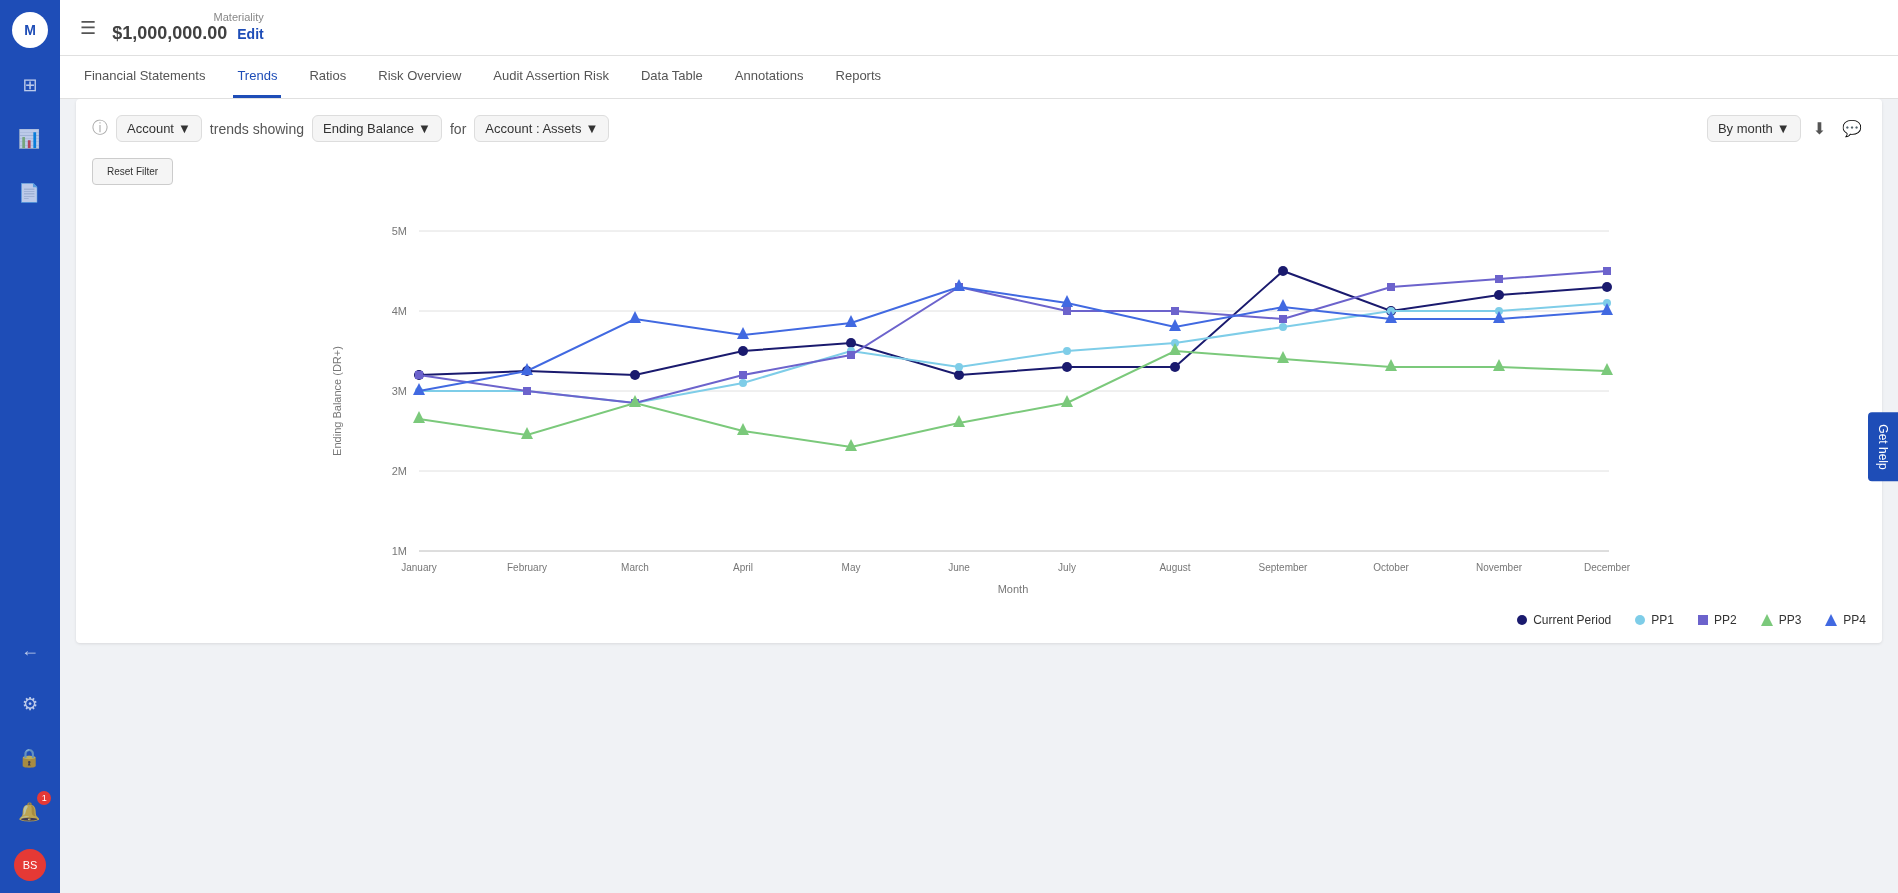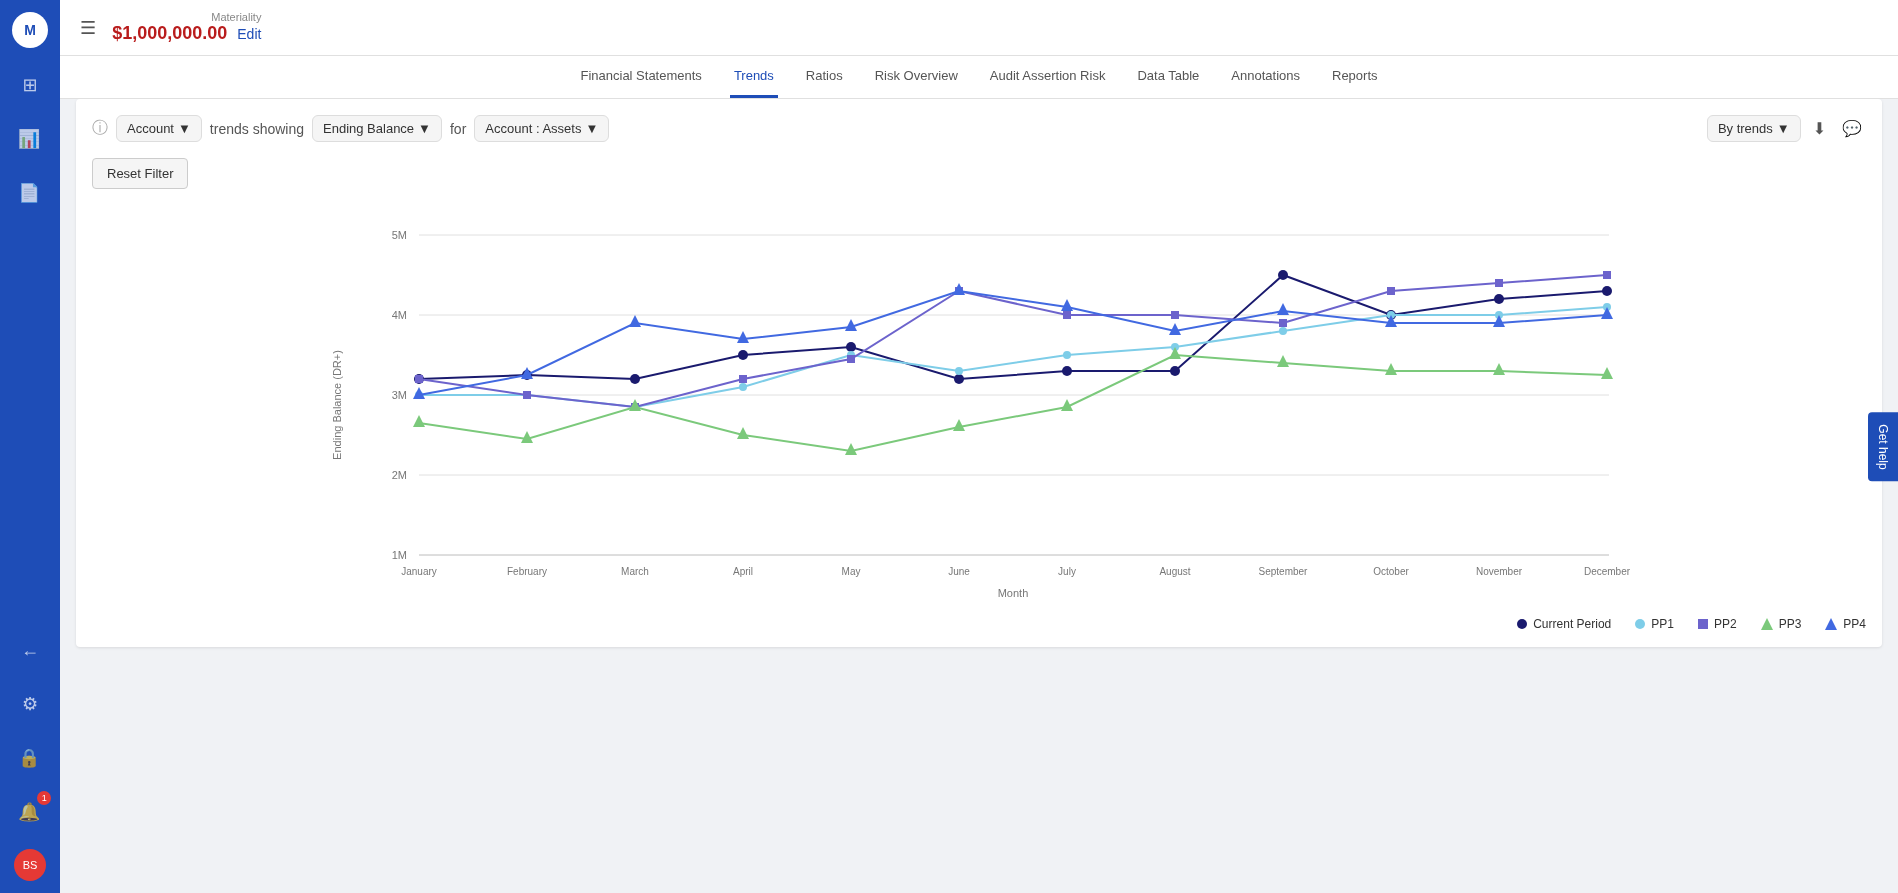--- a/index.html
+++ b/index.html
@@ -49,32 +49,31 @@
       display: flex;
       align-items: center;
       gap: 16px;
       height: 56px;
       flex-shrink: 0;
     }
     .menu-icon { font-size: 18px; color: #555; cursor: pointer; }
     .topbar-title { font-size: 22px; font-weight: 600; color: #222; flex: 1; }
     .materiality-box { text-align: right; }
     .materiality-label { font-size: 11px; color: #888; }
-    .materiality-value { font-size: 18px; font-weight: 600; color: #b91c1c; }
-    .edit-link { color: #1e4db7; font-size: 14px; cursor: pointer; margin-left: 6px; }
+    .materiality-value { font-size: 18px; font-weight: 600; color: #404040; }
+    .edit-link { color: #1e4db7; font-size: 14px; cursor: pointer; margin-left: 6px; font-weight: bold; }
 
     
     .nav-tabs {
       background: white;
       border-bottom: 1px solid #e0e0e0;
       padding: 0 20px;
       display: flex;
       gap: 24px;
       flex-shrink: 0;
-      justify-content: center;
     }
     .nav-tab {
       padding: 12px 4px;
       font-size: 13px;
       color: #555;
       cursor: pointer;
       border-bottom: 3px solid transparent;
       white-space: nowrap;
     }
     .nav-tab.active {
@@ -126,21 +125,21 @@
     .filter-text { font-size: 14px; color: #555; }
     .filter-right { margin-left: auto; display: flex; align-items: center; gap: 8px; }
     .icon-btn { background: none; border: none; cursor: pointer; color: #555; font-size: 16px; padding: 4px; }
 
     
     .reset-btn {
       background: #f5f5f5;
       border: 1px solid #ccc;
       border-radius: 4px;
       padding: 7px 14px;
-      font-size: 13px;
+      font-size: 10px;
       cursor: pointer;
       color: #333;
       margin-bottom: 16px;
     }
 
     
     .chart-wrap { width: 100%; position: relative; }
     .chart-svg { width: 100%; height: 400px; }
 
     
@@ -207,21 +206,21 @@
           <span>Ending Balance</span> 
             <span>▼</span>
         </button>
         <span class="filter-text">for</span>
         <button class="dropdown-btn">
           <span>Account : Assets</span> 
             <span>▼</span>
         </button>
         <div class="filter-right">
           <button class="dropdown-btn">
-            <span>By trends</span> 
+            <span>By month</span> 
               <span>▼</span>
           </button>
           <button class="icon-btn">⬇</button>
           <button class="icon-btn">💬</button>
         </div>
       </div>
 
       
       <button class="reset-btn">Reset Filter</button>
 

